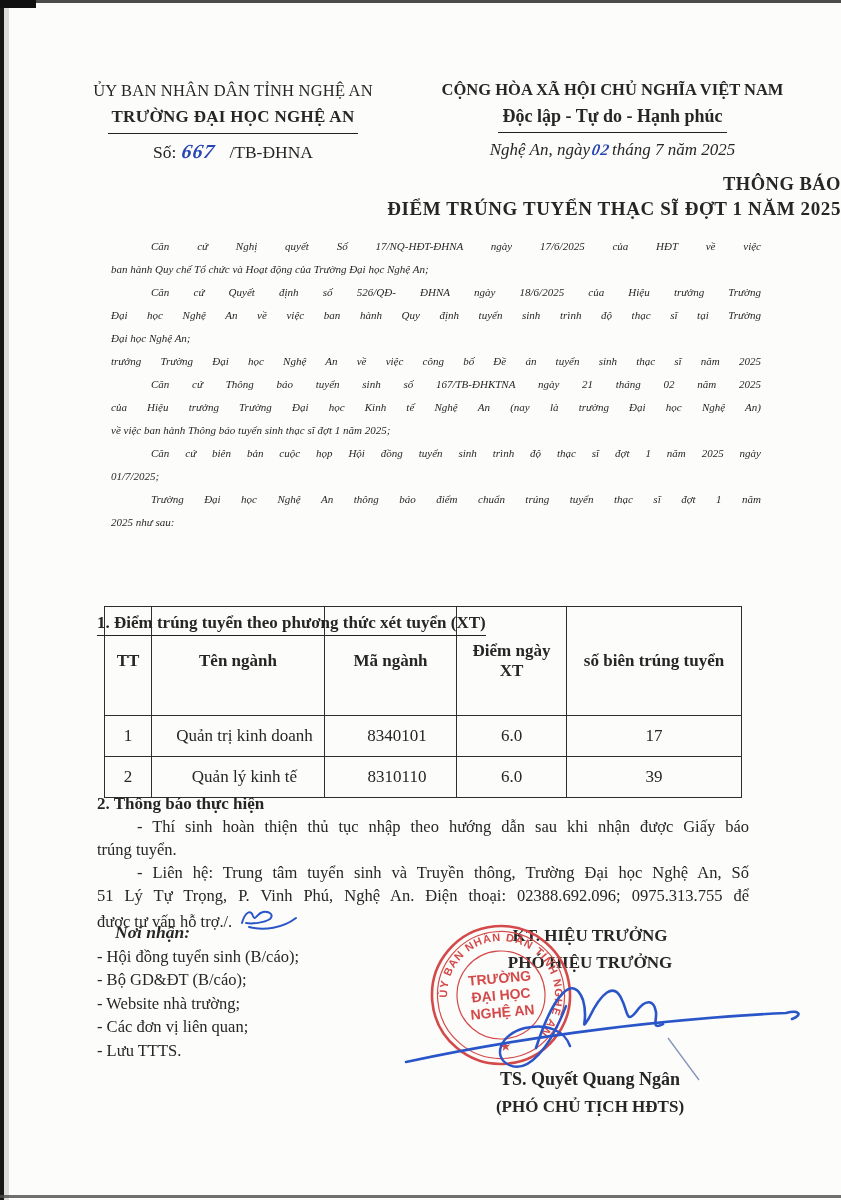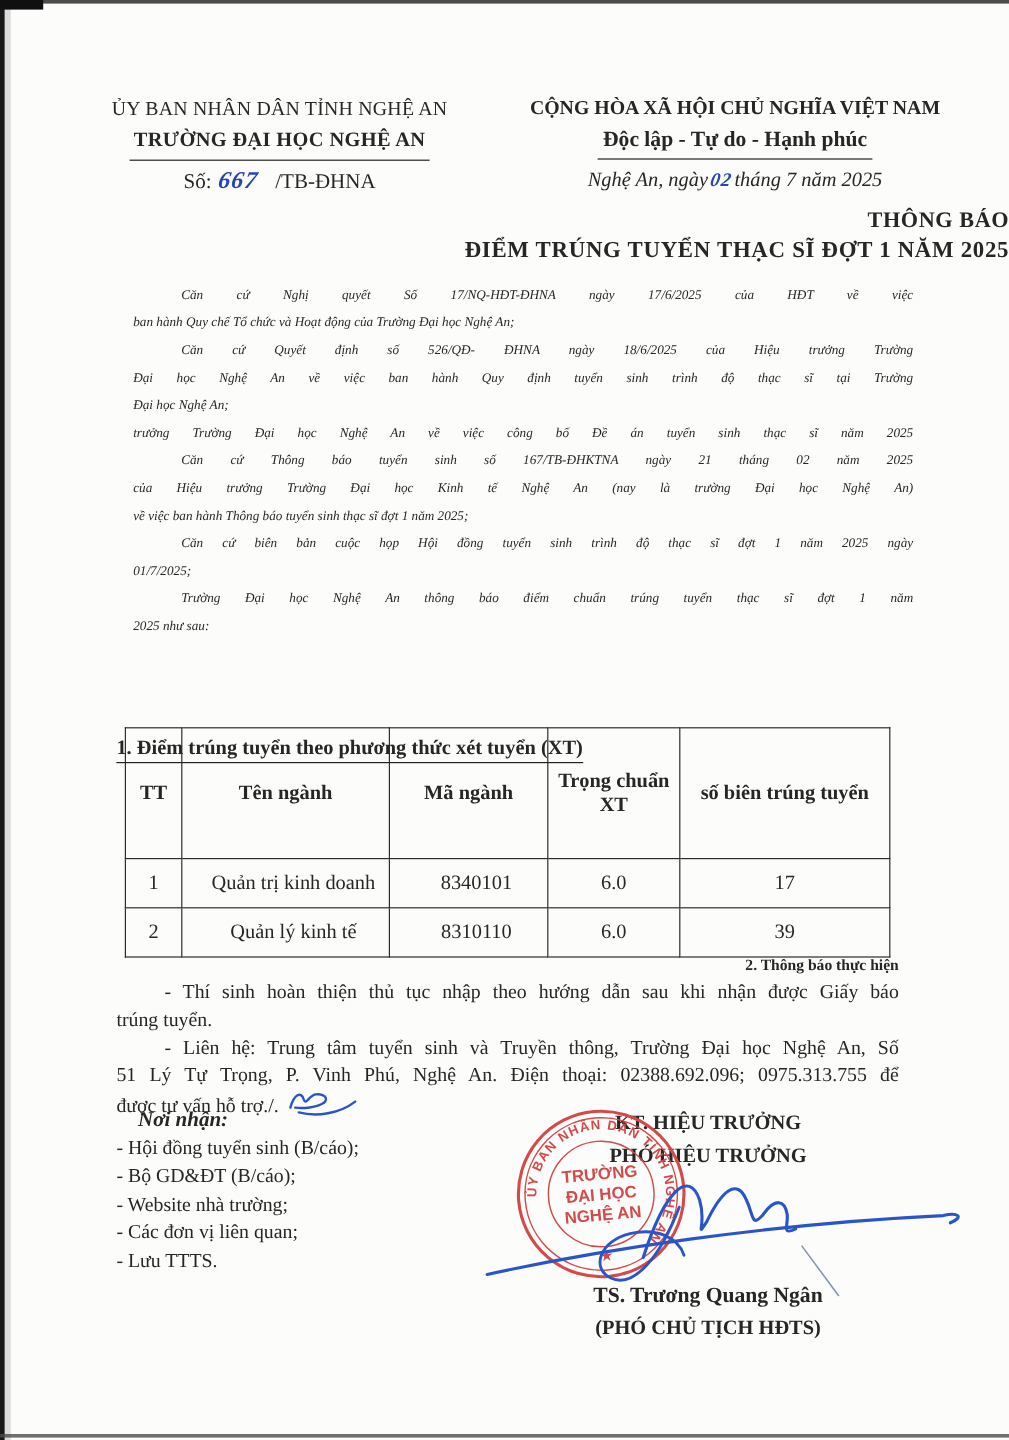--- a/index.html
+++ b/index.html
@@ -37,21 +37,21 @@
   .sec1{position:absolute;left:97px;top:581px;font-size:17px;font-weight:bold;margin-top:32px;}
   .sec1 span{display:inline-block;border-bottom:1.7px solid #222;padding-bottom:2px;}
 
   table.score{position:absolute;left:104px;top:606px;border-collapse:collapse;table-layout:fixed;}
   table.score th,table.score td{border:1.6px solid #2e2e2e;font-size:17px;overflow:hidden;}
   table.score th{font-weight:bold;height:108px;vertical-align:middle;text-align:center;padding:0 6px;}
   table.score td{height:38px;vertical-align:middle;text-align:center;}
   td.tleft{text-align:left;padding-left:14px;}
 
   .sec2{position:absolute;left:97px;top:792px;width:652px;font-size:16.5px;}
-  .sec2 .h{font-weight:bold;font-size:13px;line-height:23px;text-align:right;}
+  .sec2 .h{font-weight:bold;font-size:17px;line-height:23px;}
 
   .recipients{position:absolute;left:97px;top:921px;font-size:16.5px;line-height:23.5px;}
   .recipients .h{font-weight:bold;font-style:italic;font-size:17.5px;padding-left:18px;}
 
   .sigblock{position:absolute;left:425px;top:922px;width:330px;text-align:center;font-weight:bold;}
   .sigblock .s1,.sigblock .s2{font-size:17px;line-height:27px;}
   .nameblock{position:absolute;left:425px;top:1066px;width:330px;text-align:center;font-weight:bold;}
   .nameblock .nm{font-size:18px;line-height:27px;}
   .nameblock .rl{font-size:17px;line-height:27px;}
 
@@ -117,21 +117,21 @@
         <col style="width:173px">
         <col style="width:132px">
         <col style="width:110px">
         <col style="width:175px">
       </colgroup>
     <tbody>
         <tr>
       <th>TT</th>
       <th>Tên ngành</th>
       <th>Mã ngành</th>
-      <th>Trọng chuẩn XT</th>
+      <th>Điểm ngày XT</th>
       <th>số biên trúng tuyển</th>
     </tr>
     <tr>
       <td>1</td>
       <td class="tleft">Quản trị kinh doanh</td>
       <td class="tleft">8340101</td>
       <td>6.0</td>
       <td>17</td>
     </tr>
     <tr>
@@ -192,17 +192,17 @@
     <path d="M 18,102 C 110,82 250,60 398,53 C 410,50 416,54 404,59" fill="none" stroke="#2a55c8" stroke-width="2.6" stroke-linecap="round"></path>
 
     <path d="M 148,88 C 166,32 186,14 195,40 C 201,60 191,73 201,58 C 213,33 226,21 234,40 C 240,52 238,64 248,52 C 258,38 266,40 268,52 C 269,61 263,70 275,64" fill="none" stroke="#2a55c8" stroke-width="2.6" stroke-linecap="round"></path>
 
     <path d="M 178,46 C 162,88 140,114 121,105 C 104,97 112,74 137,68 C 159,63 177,71 182,86" fill="none" stroke="#2a55c8" stroke-width="2.4" stroke-linecap="round"></path>
 
     <path d="M 280,78 L 311,120" fill="none" stroke="#8494b8" stroke-width="1.3"></path>
   </svg>
 
   <div class="nameblock">
-    <div class="nm">TS. Trương Quang Ngân</div>
+    <div class="nm">TS. Quyết Quang Ngân</div>
     <div class="rl">(PHÓ CHỦ TỊCH HĐTS)</div>
   </div>
 
 </div>
 
 </body></html>

